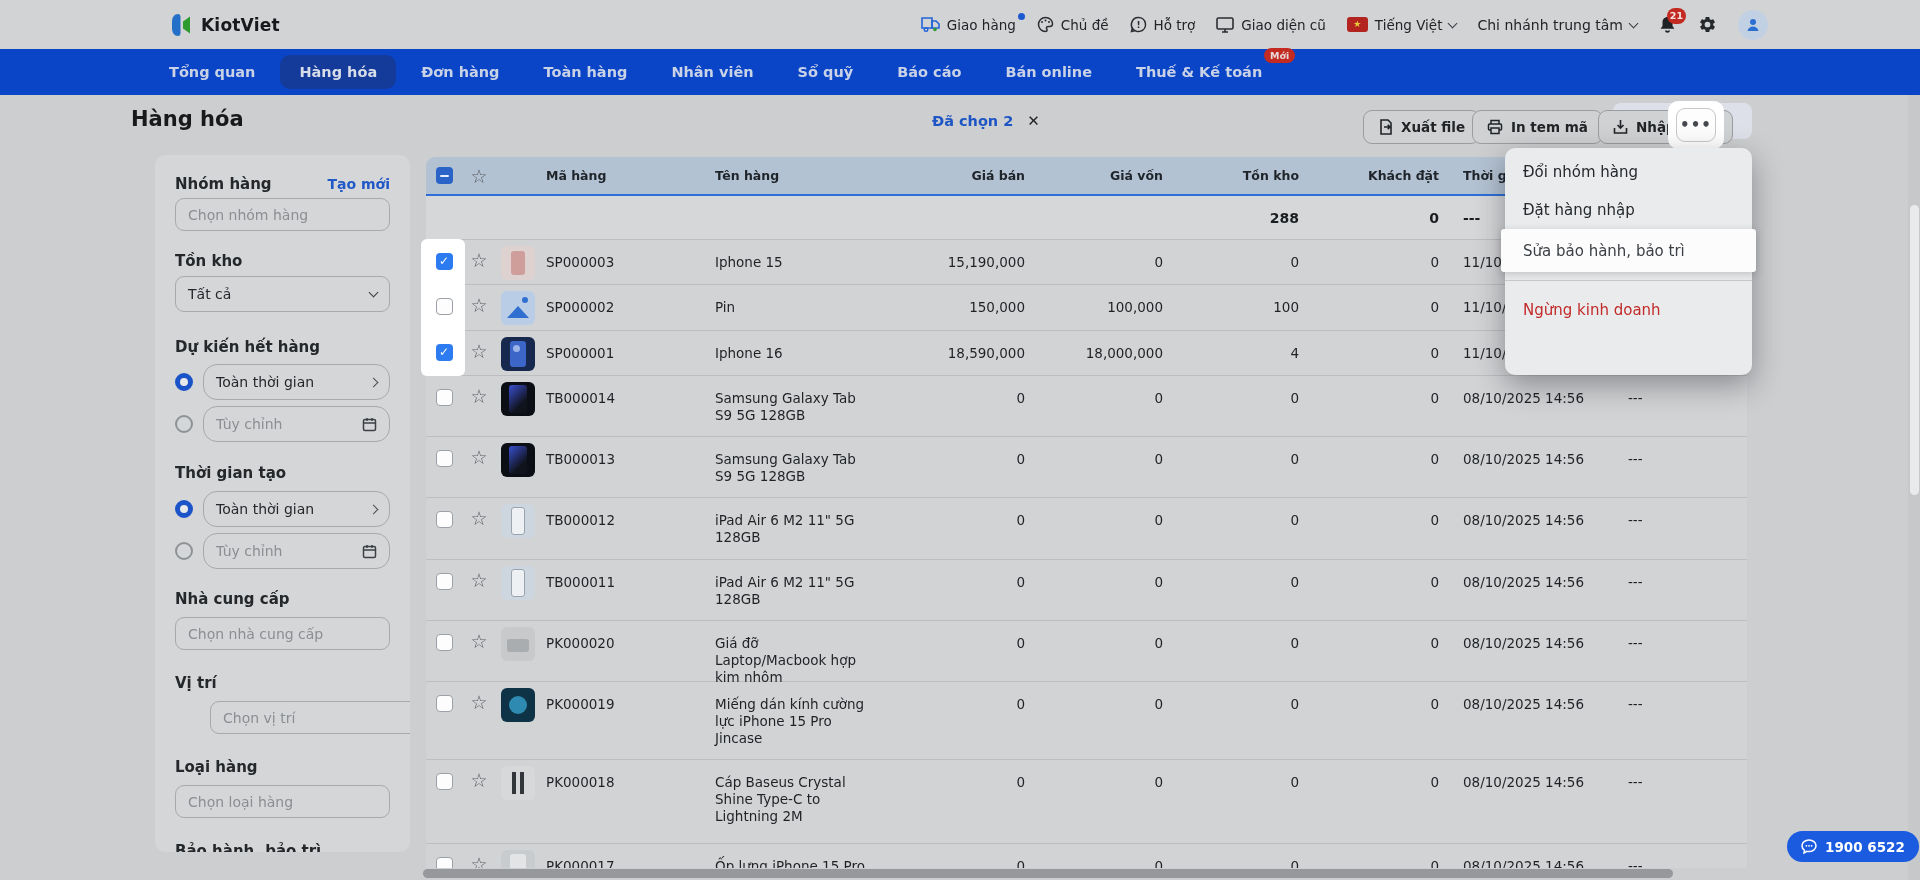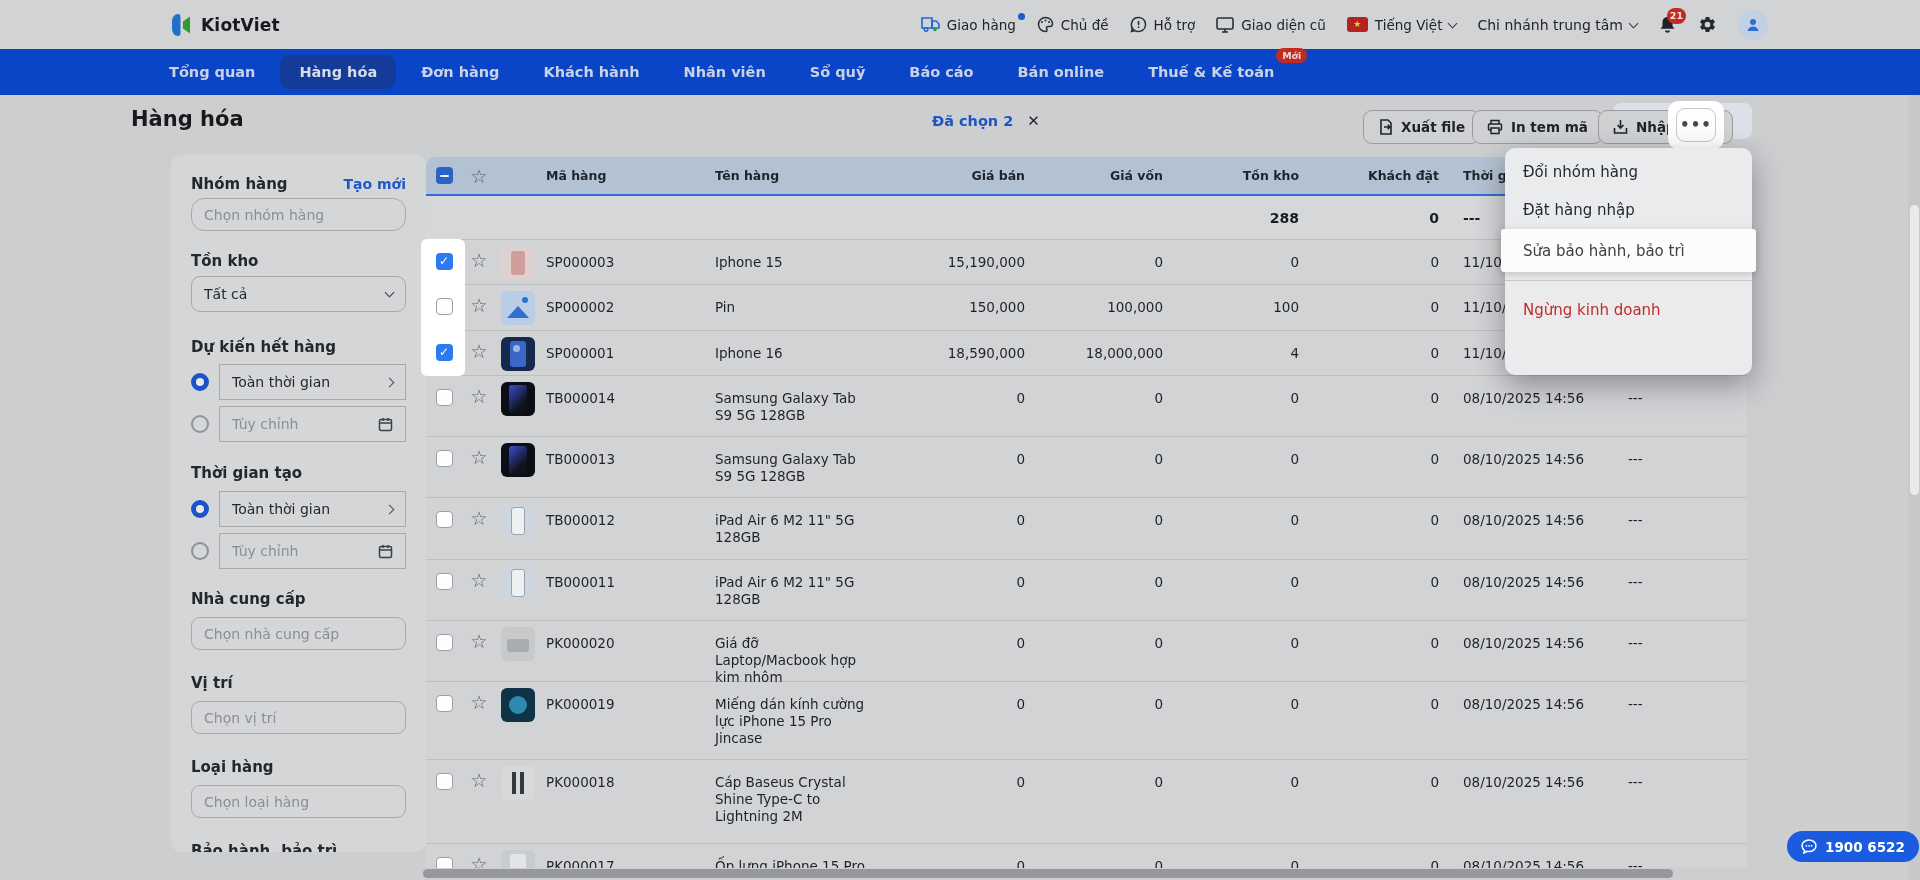--- a/index.html
+++ b/index.html
@@ -34,31 +34,31 @@
   .search input { flex:1; border:none; outline:none; background:transparent; font-size:13.5px; color:#2a2d30; font-family:inherit; }
   .search input::placeholder { color:#85888c; }
   .chip { position:absolute; left:932px; top:112px; display:flex; align-items:center; gap:14px; }
   .chip-label { color:#1d55c4; font-size:14.5px; font-weight:700; cursor:pointer; }
   .chip-x { color:#222528; font-size:15px; font-weight:700; cursor:pointer; }
   .act-btn { position:absolute; top:110px; height:34px; padding:0 14px; border:1px solid #9a9c9f; border-radius:9px; background:#d0d1d3; display:flex; align-items:center; gap:8px; font-size:13.5px; font-weight:700; color:#212427; cursor:pointer; }
   .spot-more { position:absolute; left:1668px; top:101px; width:56px; height:48px; background:#ffffff; border-radius:10px; z-index:5; }
   .more-btn { position:absolute; left:1676px; top:108px; width:40px; height:34px; border:1px solid #c6c8ca; border-radius:9px; background:#fdfdfe; display:flex; align-items:center; justify-content:center; color:#45494e; font-size:15px; font-weight:800; letter-spacing:1px; cursor:pointer; z-index:6; }
 
   
-  .sidebar { position:absolute; left:171px; top:155px; width:255px; height:697px; background:#d5d6d8; border-radius:10px; overflow:hidden; }
+  .sidebar { position:absolute; left:155px; top:155px; width:255px; height:697px; background:#d5d6d8; border-radius:10px; overflow:hidden; }
   .sb-label { position:absolute; left:20px; font-size:15px; font-weight:700; color:#25282b; }
   .sb-link { position:absolute; right:20px; font-size:14px; font-weight:700; color:#2058c7; cursor:pointer; }
   .sb-input { position:absolute; left:20px; width:215px; height:33px; border:1px solid #a7a9ab; border-radius:9px; background:transparent; padding:0 12px; font-size:14px; color:#2a2d30; font-family:inherit; outline:none; }
   .sb-input::placeholder { color:#8b8e92; }
   .sb-select { position:absolute; left:20px; width:215px; height:36px; border:1px solid #a7a9ab; border-radius:9px; display:flex; align-items:center; justify-content:space-between; padding:0 12px; font-size:14px; color:#25282b; cursor:pointer; }
   .opt-row { position:absolute; left:20px; width:215px; height:36px; display:flex; align-items:center; gap:10px; }
   .radio { width:18px; height:18px; border-radius:50%; flex:none; cursor:pointer; }
   .radio.on { border:5.5px solid #1b54c9; background:#e8e9ea; }
   .radio.off { border:2px solid #8e9296; }
-  .opt-box { flex:1; height:36px; border:1px solid #a7a9ab; border-radius:0; display:flex; align-items:center; justify-content:space-between; padding:0 12px; font-size:14px; color:#25282b; cursor:pointer; }
+  .opt-box { flex:1; height:36px; border:1px solid #a7a9ab; border-radius:14px; display:flex; align-items:center; justify-content:space-between; padding:0 12px; font-size:14px; color:#25282b; cursor:pointer; }
   .opt-box .muted { color:#8b8e92; }
   .chev-r { width:7px; height:7px; border-right:1.7px solid #4a4d50; border-bottom:1.7px solid #4a4d50; transform:rotate(-45deg); }
 
   
   .table { position:absolute; left:426px; top:157px; width:1321px; height:711px; overflow:hidden; border-radius:9px 9px 0 0; }
   .trow, .thead, .tsum { display:flex; width:1321px; }
   .thead { height:39px; background:#b3c2d2; border-bottom:2px solid #2e6ed8; align-items:center; font-size:12.5px; font-weight:700; color:#1f242a; }
   .tsum { height:44px; background:#d6d7d9; align-items:center; font-size:14px; font-weight:700; color:#1b1e21; border-bottom:1px solid #bdbec0; }
   .trow { background:#d2d3d5; border-bottom:1px solid #bdbec0; align-items:flex-start; font-size:13.5px; color:#1f2225; }
   .cell { flex:none; }
@@ -189,21 +189,21 @@
           </svg>
       </div>
     </div>
   </div>
 
   <div class="nav">
     <div class="nav-items">
         <div class="nav-item"><span>Tổng quan</span></div>
         <div class="nav-item active"><span>Hàng hóa</span></div>
         <div class="nav-item"><span>Đơn hàng</span></div>
-        <div class="nav-item"><span>Khách hành</span></div>
+        <div class="nav-item"><span>Toàn hàng</span></div>
         <div class="nav-item"><span>Nhân viên</span></div>
         <div class="nav-item"><span>Sổ quỹ</span></div>
         <div class="nav-item"><span>Báo cáo</span></div>
         <div class="nav-item"><span>Bán online</span></div>
         <div class="nav-item"><span>Thuế &amp; Kế toán</span><span class="nav-badge">Mới</span></div>
       </div>
     <div class="sell-btn">
       <svg class="icon" width="17" height="17" viewBox="0 0 24 24">
           <path fill="#1e55c4" d="M7 18c-1.1 0-1.99.9-1.99 2S5.9 22 7 22s2-.9 2-2-.9-2-2-2zm10 0c-1.1 0-1.99.9-1.99 2s.89 2 1.99 2 2-.9 2-2-.9-2-2-2zM7.42 14.25l.03-.12.9-1.63h7.45c.75 0 1.41-.41 1.75-1.03l3.58-6.49A1 1 0 0 0 20.25 3.5H5.21l-.94-2H1v2h2l3.6 7.59-1.35 2.45c-.16.28-.25.61-.25.96 0 1.1.9 2 2 2h12v-2H7.42a.25.25 0 0 1-.25-.25z"></path>
         </svg>
@@ -241,21 +241,21 @@
       </svg>
     <span>Nhập hàng</span>
   </div>
 
   <div class="spot-more"></div>
   <div class="more-btn">•••</div>
 
   <div class="sidebar">
     <div class="sb-label" style="top:20px;">Nhóm hàng</div>
     <div class="sb-link" style="top:21px;">Tạo mới</div>
-    <input class="sb-input" style="top: 43px; border-radius: 13px;" placeholder="Chọn nhóm hàng">
+    <input class="sb-input" style="top: 43px;" placeholder="Chọn nhóm hàng">
 
     <div class="sb-label" style="top:97px;">Tồn kho</div>
     <div class="sb-select" style="top:121px;">
       <span>Tất cả</span>
       <span class="chev"></span>
     </div>
 
     <div class="sb-label" style="top:183px;">Dự kiến hết hàng</div>
     <div class="opt-row" style="top:209px;">
       <span class="radio on"></span>
@@ -291,21 +291,21 @@
             <rect x="1.5" y="2.5" width="12" height="11" rx="1.5" fill="none" stroke="#3c4045" stroke-width="1.5"></rect>
             <path d="M1.5 6h12M5 1v3M10 1v3" stroke="#3c4045" stroke-width="1.5"></path>
           </svg>
       </div>
     </div>
 
     <div class="sb-label" style="top:435px;">Nhà cung cấp</div>
     <input class="sb-input" style="top: 462px;" placeholder="Chọn nhà cung cấp">
 
     <div class="sb-label" style="top:519px;">Vị trí</div>
-    <input class="sb-input" style="top: 546px;" placeholder="Chọn vị trí">
+    <input class="sb-input" style="top: 546px; margin-left: 35px;" placeholder="Chọn vị trí">
 
     <div class="sb-label" style="top:603px;">Loại hàng</div>
     <input class="sb-input" style="top: 630px;" placeholder="Chọn loại hàng">
 
     <div class="sb-label" style="top:687px;">Bảo hành, bảo trì</div>
   </div>
 
   <div class="table">
     <div class="thead">
       <div class="cell c-check">

